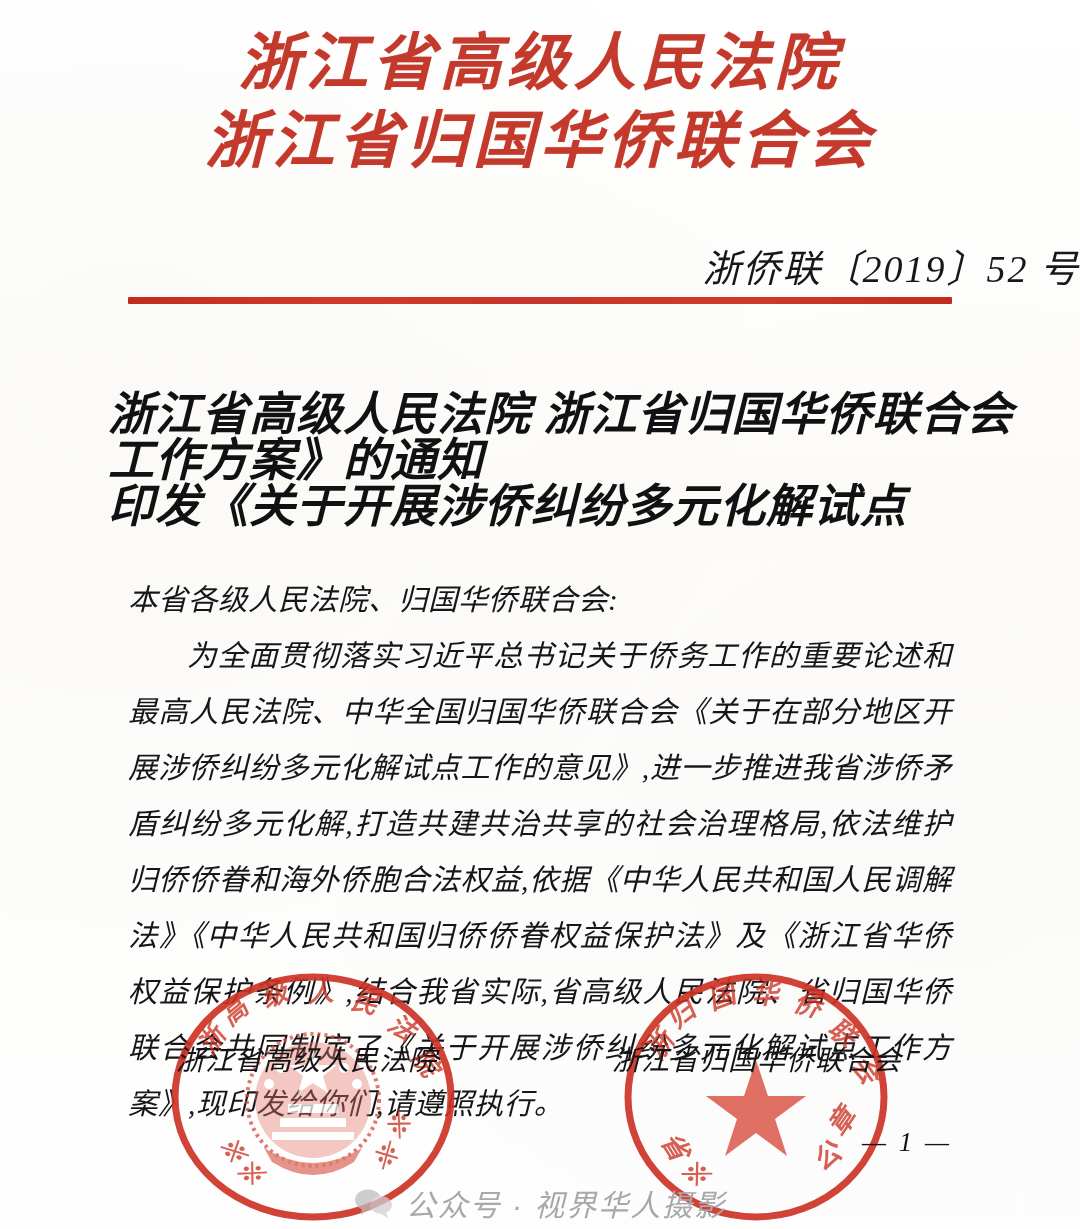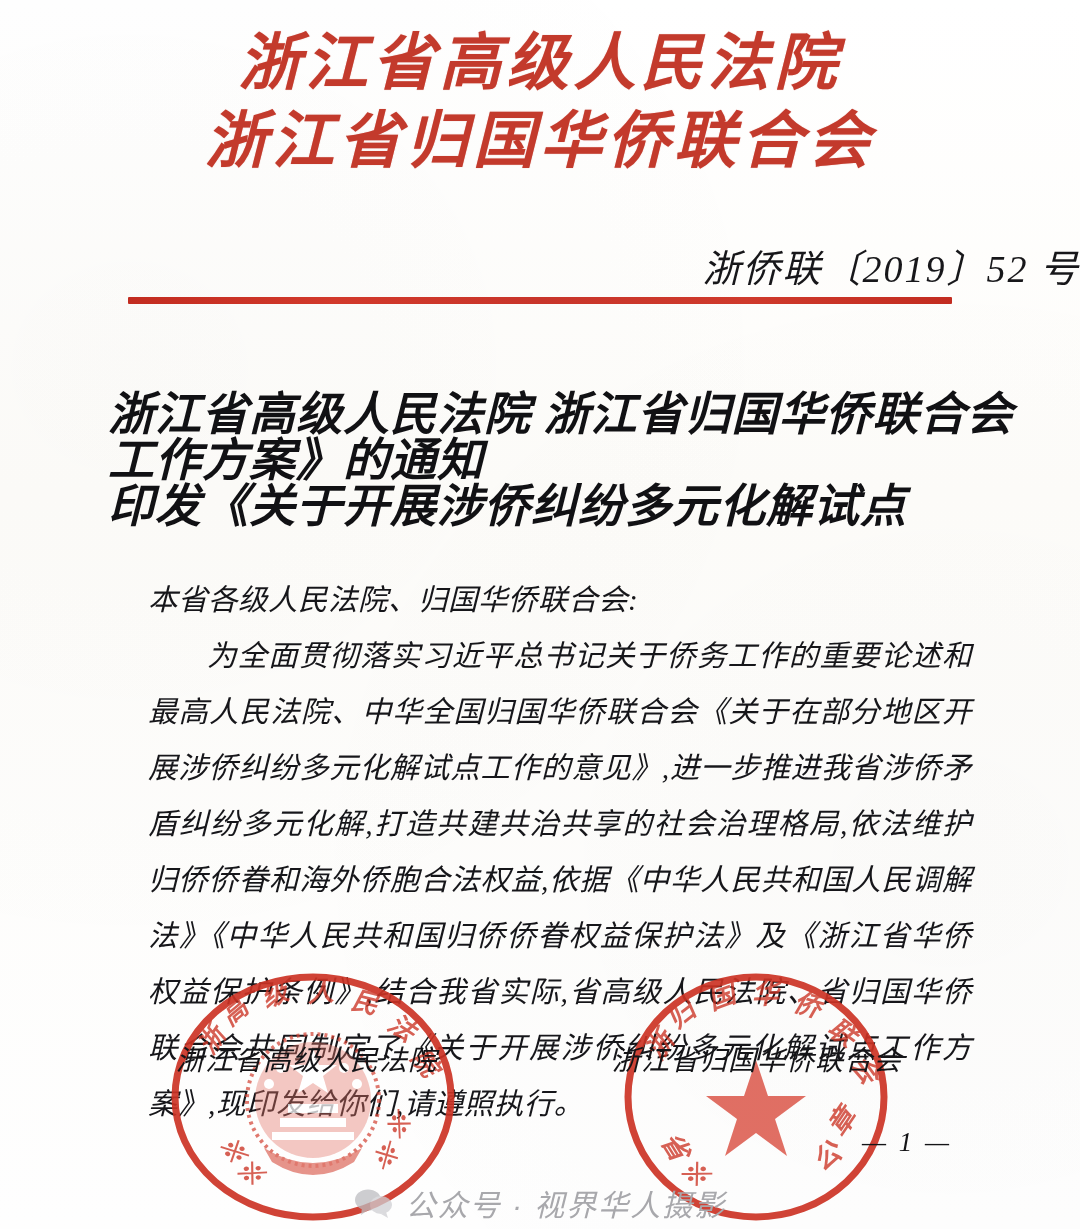--- a/index.html
+++ b/index.html
@@ -91,21 +91,20 @@
   .body-block {
     position: absolute;
     left: 128px;
     top: 572px;
     width: 824px;
     font-size: 29.5px;
     line-height: 56px;
     color: #16161a;
     letter-spacing: 0.5px;
     text-align: justify;
-    margin-left: 20px;
   }
   .salutation { display: block; }
   .para {
     display: block;
     text-indent: 2em;
     text-align: justify;
     text-justify: inter-character;
   }
 
   

